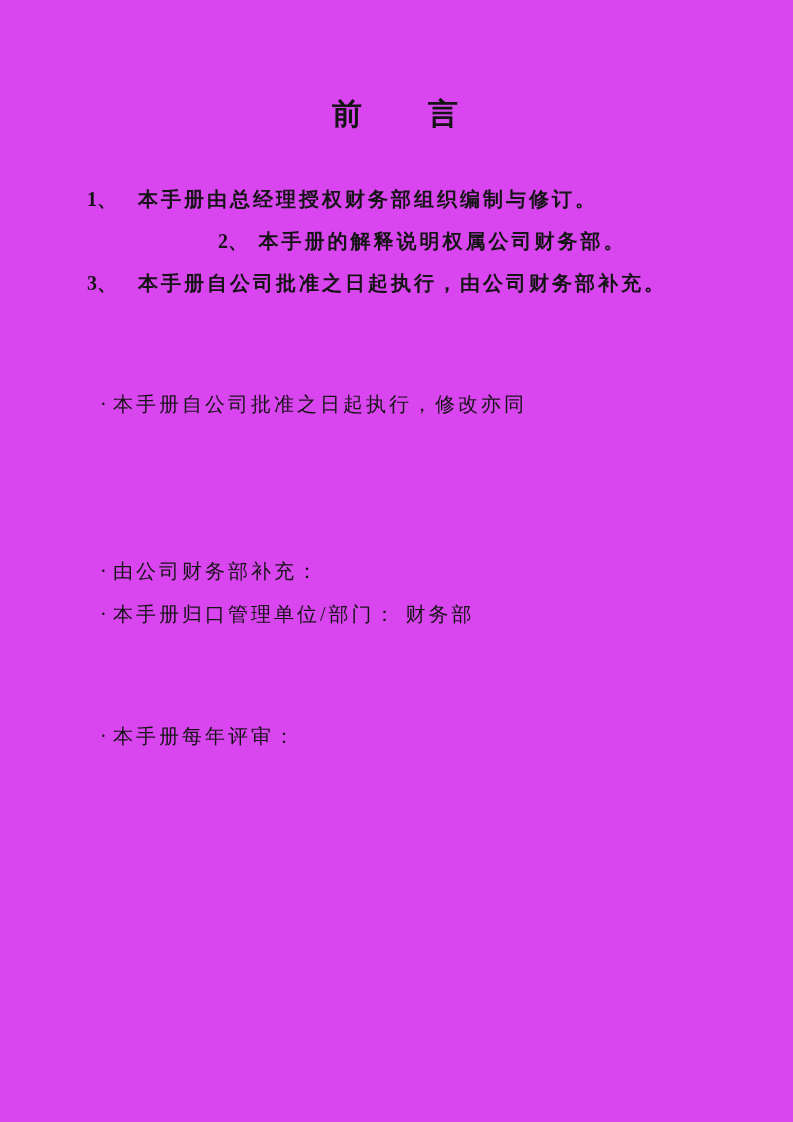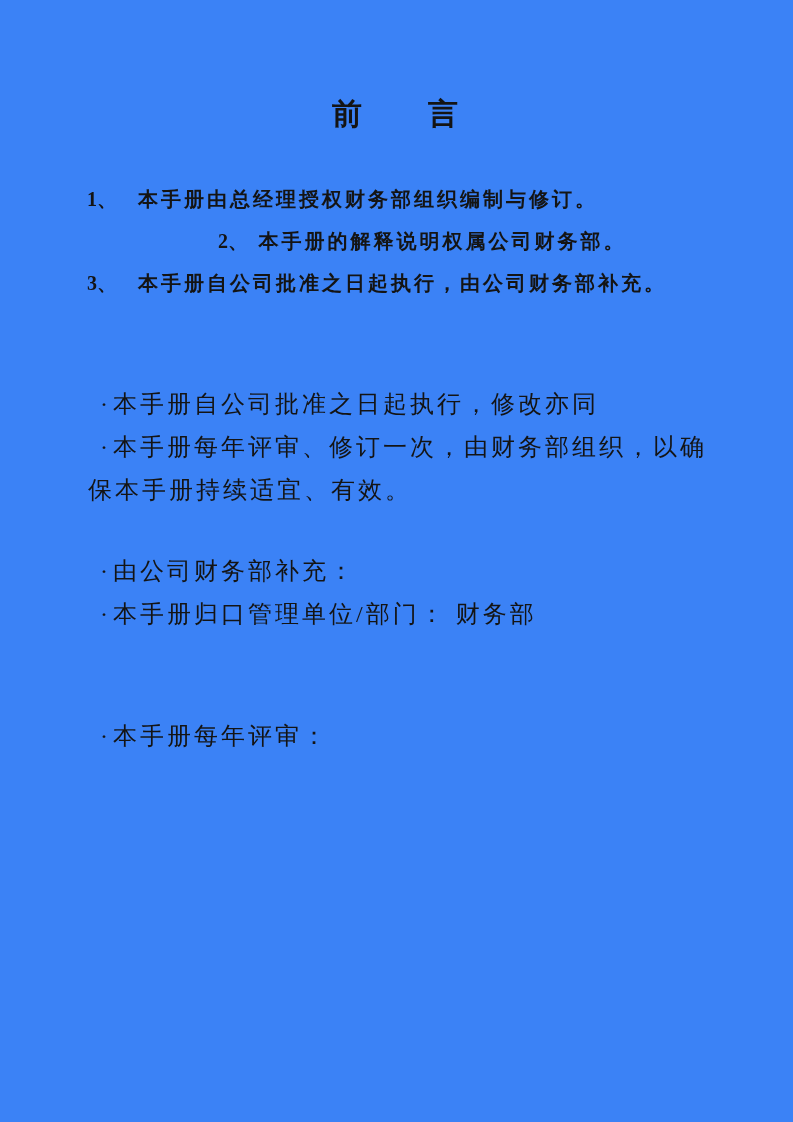--- a/index.html
+++ b/index.html
@@ -4,21 +4,21 @@
 <style>
   html, body {
     margin: 0;
     padding: 0;
     background: #ffffff;
   }
   .page {
     position: relative;
     width: 793px;
     height: 1122px;
-    background: #3b82f6;
+    background: #d946ef;
     overflow: hidden;
     font-family: "Liberation Serif", "DejaVu Serif", serif;
     color: #141414;
   }
   .doc-title {
     position: absolute;
     top: 97px;
     left: 0;
     width: 793px;
     text-align: center;
@@ -41,21 +41,21 @@
   }
   .num-marker {
     display: inline-block;
     width: 51px;
     letter-spacing: 0;
   }
   .bullet-para {
     position: absolute;
     left: 88px;
     width: 640px;
-    font-size: 24px;
+    font-size: 20px;
     line-height: 43px;
     letter-spacing: 3px;
     text-indent: 12px;
     margin: 0;
   }
   .bullet-marker {
     display: inline-block;
     width: 13px;
     letter-spacing: 0;
     text-indent: 0;
@@ -86,23 +86,20 @@
   </div>
 
   <div class="num-row" id="item-3">
     <span class="num-marker">3、</span><span>本手册自公司批准之日起执行，由公司财务部补充。</span>
   </div>
 
   <p class="bullet-para" id="bullet-1">
     <span class="bullet-marker">·</span><span>本手册自公司批准之日起执行，修改亦同</span>
   </p>
 
-  <p class="bullet-para" id="bullet-2">
-    <span class="bullet-marker">·</span><span>本手册每年评审、修订一次，由财务部组织，以确保本手册持续适宜、有效。</span>
-  </p>
 
   <p class="bullet-para" id="bullet-3">
     <span class="bullet-marker">·</span><span>由公司财务部补充：</span>
   </p>
 
   <p class="bullet-para" id="bullet-4">
     <span class="bullet-marker">·</span><span>本手册归口管理单位/部门： 财务部</span>
   </p>
 
   <p class="bullet-para" id="bullet-5">

